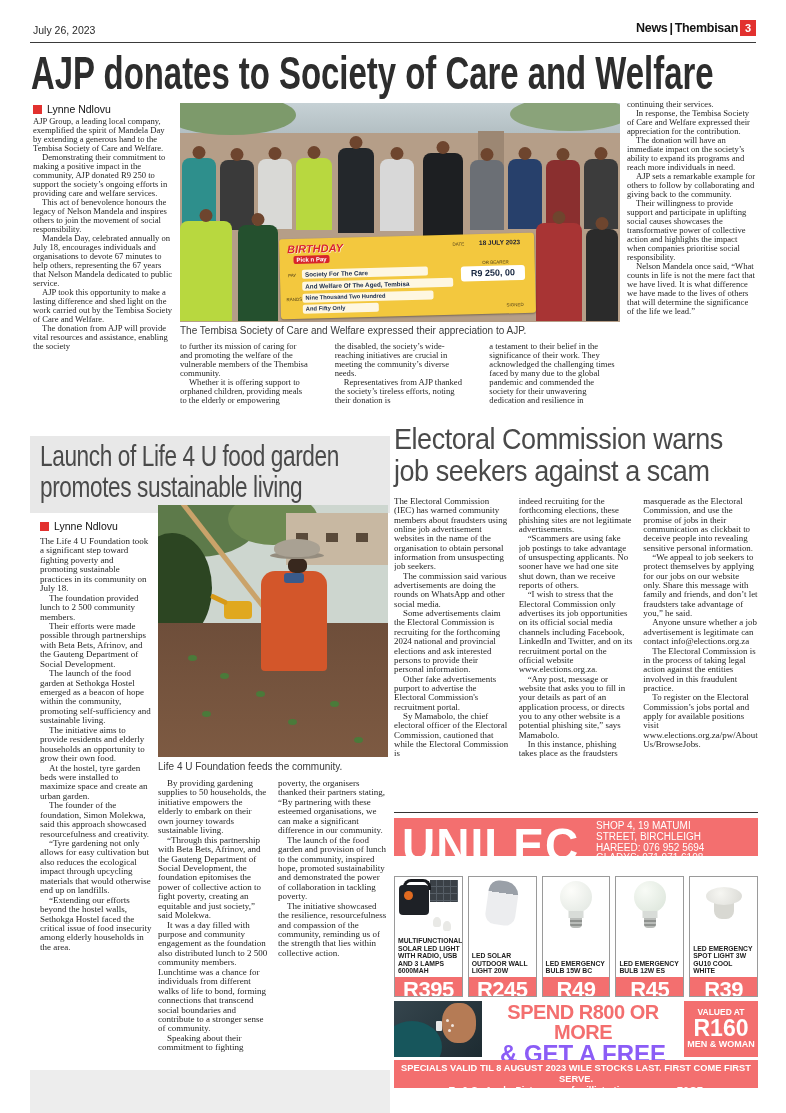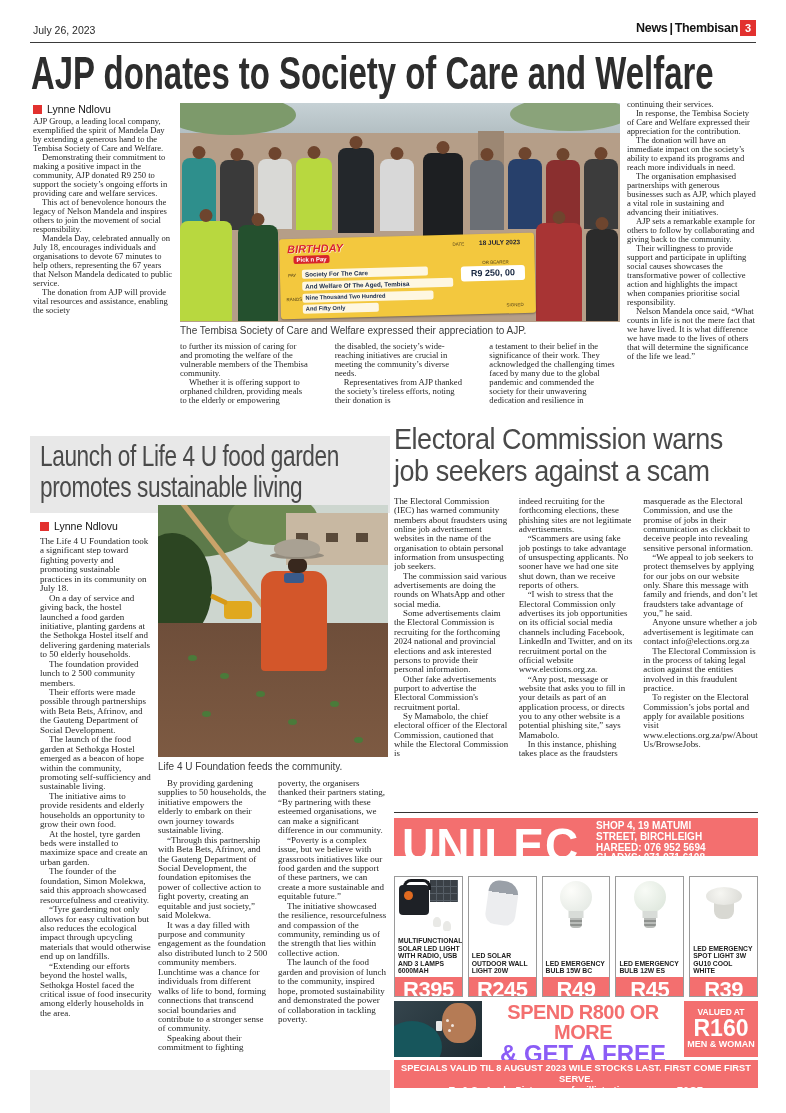--- a/index.html
+++ b/index.html
@@ -86,21 +86,21 @@
   .p2spout{position:absolute;left:52px;top:92px;width:18px;height:5px;background:#d89a18;
            transform:rotate(25deg);border-radius:2px;}
   .p2stick{position:absolute;left:18px;top:-6px;width:5px;height:150px;background:#caa36a;
            transform:rotate(-38deg);transform-origin:top left;}
 
   
   .adrule{left:394px;top:812px;width:364px;border-top:1px solid #333;height:0;}
   .adbanner{left:394px;top:818px;width:364px;height:38px;display:flex;color:#fff;}
   .adbrand{font-size:46px;font-weight:800;letter-spacing:1px;line-height:52px;padding-left:8px;
            transform:scaleY(1.05);transform-origin:0 0;}
-  .adcontact{margin-left:auto;width:158px;padding:3px 4px 0 0;font-weight:700;font-size:10px;
+  .adcontact{margin-left:auto;width:158px;padding:3px 4px 0 0;font-weight:400;font-size:10px;
              line-height:1.08;}
   .adcontact p{margin:0;white-space:nowrap;}
   .prodrow{left:394px;top:876px;width:364px;height:121px;display:flex;gap:5px;}
   .prod{flex:1;background:#fff;border:1px solid #9a9a9a;display:flex;flex-direction:column;
         overflow:hidden;}
   .prodimg{height:56px;position:relative;flex-shrink:0;}
   .prodname{flex-grow:1;display:flex;align-items:flex-end;font-size:6.8px;font-weight:700;
             color:#222;line-height:1.12;padding:1px 2px 2px 3px;}
   .price{height:19px;color:#fff;font-weight:800;font-size:22px;text-align:center;line-height:26px;
          letter-spacing:-0.5px;}
@@ -164,20 +164,21 @@
   <div class="abs byline" style="left:33px;top:103px;">
     <span class="bymark" style="background:#e2312f;"></span>
     <span>Lynne Ndlovu</span>
   </div>
 
   <div class="abs serifcol a1txt lead" style="left:33px;top:117px;width:142px;height:292px;">
       <p>AJP Group, a leading local company, exemplified the spirit of Mandela Day by extending a generous hand to the Tembisa Society of Care and Welfare.</p>
       <p>Demonstrating their commitment to making a positive impact in the community, AJP donated R9 250 to support the society’s ongoing efforts in providing care and welfare services.</p>
       <p>This act of benevolence honours the legacy of Nelson Mandela and inspires others to join the movement of social responsibility.</p>
       <p>Mandela Day, celebrated annually on July 18, encourages individuals and organisations to devote 67 minutes to help others, representing the 67 years that Nelson Mandela dedicated to public service.</p>
+      <p>AJP took this opportunity to make a lasting difference and shed light on the work carried out by the Tembisa Society of Care and Welfare.</p>
       <p>The donation from AJP will provide vital resources and assistance, enabling the society</p>
     </div>
 
   <div class="abs photo1">
     <div class="p1sky"></div>
     <div class="p1tree" style="left:-14px;top:-8px;width:130px;height:40px;background:#7d9a6b;"></div>
     <div class="p1tree" style="left:330px;top:-6px;width:120px;height:34px;background:#8aa37a;"></div>
     <div class="p1pillar"></div>
 
     <div class="person" style="left:2px;top:55px;width:34px;height:70px;background:#2e8f8c;"></div>
@@ -224,36 +225,34 @@
         <p>Representatives from AJP thanked the society’s tireless efforts, noting their donation is</p>
       </div>
     <div class="serifcol a1txt lead" style="flex:1;">
         <p>a testament to their belief in the significance of their work. They acknowledged the challenging times faced by many due to the global pandemic and commended the society for their unwavering dedication and resilience in</p>
       </div>
   </div>
   <div class="abs serifcol a1txt lead" style="left:627px;top:100px;width:130px;height:330px;">
       <p>continuing their services.</p>
       <p>In response, the Tembisa Society of Care and Welfare expressed their appreciation for the contribution.</p>
       <p>The donation will have an immediate impact on the society’s ability to expand its programs and reach more individuals in need.</p>
-      <p>The organisation emphasised partnerships with generous businesses such as AJP, which played a vital role in sustaining and advancing their initiatives.</p>
       <p>AJP sets a remarkable example for others to follow by collaborating and giving back to the community.</p>
       <p>Their willingness to provide support and participate in uplifting social causes showcases the transformative power of collective action and highlights the impact when companies prioritise social responsibility.</p>
       <p>Nelson Mandela once said, “What counts in life is not the mere fact that we have lived. It is what difference we have made to the lives of others that will determine the significance of the life we lead.”</p>
     </div>
 
   <div class="abs grayband"></div>
   <div class="abs headline-light h2">Launch of Life 4 U food garden
 promotes sustainable living</div>
   <div class="abs byline" style="left:40px;top:520px;">
     <span class="bymark" style="background:#e2312f;"></span>
     <span>Lynne Ndlovu</span>
   </div>
   <div class="abs serifcol a2txt lead" style="left:40px;top:537px;width:113px;height:528px;">
       <p>The Life 4 U Foundation took a significant step toward fighting poverty and promoting sustainable practices in its community on July 18.</p>
-      <p>On a day of service and giving back, the hostel launched a food garden initiative, planting gardens at the Sethokga Hostel itself and delivering gardening materials to 50 elderly households.</p>
       <p>The foundation provided lunch to 2 500 community members.</p>
       <p>Their efforts were made possible through partnerships with Beta Bets, Afrinov, and the Gauteng Department of Social Development.</p>
       <p>The launch of the food garden at Sethokga Hostel emerged as a beacon of hope within the community, promoting self-sufficiency and sustainable living.</p>
       <p>The initiative aims to provide residents and elderly households an opportunity to grow their own food.</p>
       <p>At the hostel, tyre garden beds were installed to maximize space and create an urban garden.</p>
       <p>The founder of the foundation, Simon Molekwa, said this approach showcased resourcefulness and creativity.</p>
       <p>“Tyre gardening not only allows for easy cultivation but also reduces the ecological impact through upcycling materials that would otherwise end up on landfills.</p>
       <p>“Extending our efforts beyond the hostel walls, Sethokga Hostel faced the critical issue of food insecurity among elderly households in the area.</p>
     </div>
 
@@ -286,23 +285,22 @@
   <div class="abs caption" style="left:158px;top:761px;width:230px;">Life 4 U Foundation feeds the community.</div>
   <div class="abs cols" style="left:158px;top:779px;width:230px;height:282px;gap:10px;">
     <div class="serifcol a2txt" style="flex:1;">
         <p>By providing gardening supplies to 50 households, the initiative empowers the elderly to embark on their own journey towards sustainable living.</p>
         <p>“Through this partnership with Beta Bets, Afrinov, and the Gauteng Department of Social Development, the foundation epitomises the power of collective action to fight poverty, creating an equitable and just society,” said Molekwa.</p>
         <p>It was a day filled with purpose and community engagement as the foundation also distributed lunch to 2 500 community members. Lunchtime was a chance for individuals from different walks of life to bond, forming connections that transcend social boundaries and contribute to a stronger sense of community.</p>
         <p>Speaking about their commitment to fighting</p>
       </div>
     <div class="serifcol a2txt lead" style="flex:1;">
         <p>poverty, the organisers thanked their partners stating, “By partnering with these esteemed organisations, we can make a significant difference in our community.</p>
-        <p>“Poverty is a complex issue, but we believe with grassroots initiatives like our food garden and the support of these partners, we can create a more sustainable and equitable future.”</p>
+        <p>The launch of the food garden and provision of lunch to the community, inspired hope, promoted sustainability and demonstrated the power of collaboration in tackling poverty.</p>
         <p>The initiative showcased the resilience, resourcefulness and compassion of the community, reminding us of the strength that lies within collective action.</p>
-        <p>The launch of the food garden and provision of lunch to the community, inspired hope, promoted sustainability and demonstrated the power of collaboration in tackling poverty.</p>
       </div>
   </div>
   <div class="abs graybottom"></div>
 
   <div class="abs headline-light h3">Electoral Commission warns
 job seekers against a scam</div>
   <div class="abs cols" style="left:394px;top:497px;width:364px;height:312px;gap:10px;">
     <div class="serifcol a3txt lead" style="flex:1;">
         <p>The Electoral Commission (IEC) has warned community members about fraudsters using online job advertisement websites in the name of the organisation to obtain personal information from unsuspecting job seekers.</p>
         <p>The commission said various advertisements are doing the rounds on WhatsApp and other social media.</p>

